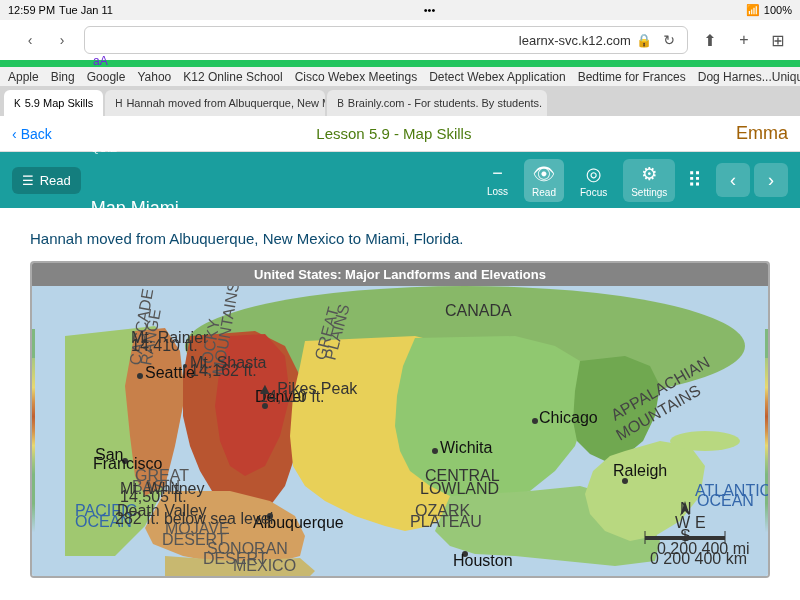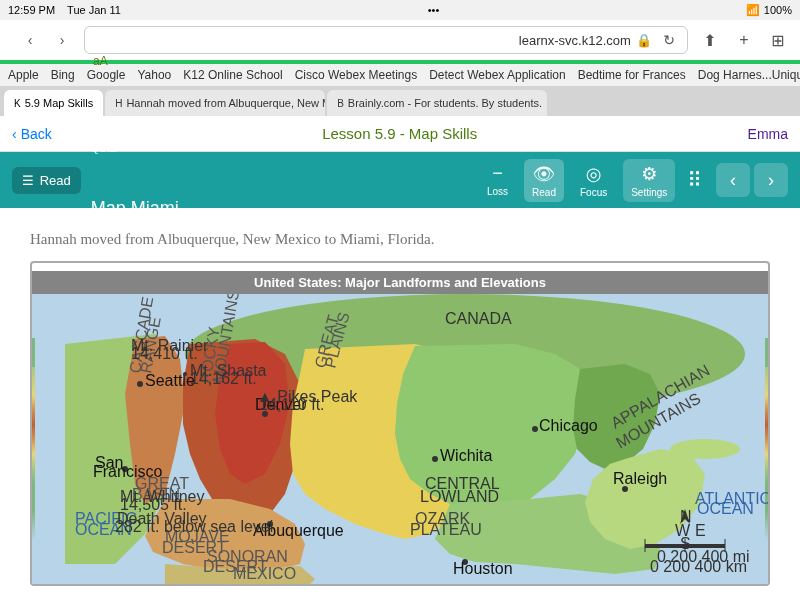--- a/index.html
+++ b/index.html
@@ -9,21 +9,21 @@
     .status-bar {
       height: 20px;
       background: #f1f1f1;
       display: flex;
       align-items: center;
       justify-content: space-between;
       padding: 0 8px;
       font-size: 11px;
       color: #000;
     }
-    .status-left { display: flex; gap: 12px; align-items: center; }
+    .status-left { display: flex; gap: 4px; align-items: center; }
     .status-right { display: flex; gap: 4px; align-items: center; font-size: 11px; }
     .nav-bar {
       height: 40px;
       display: flex;
       align-items: center;
       padding: 0 8px;
       gap: 8px;
     }
     .window-controls { display: flex; gap: 4px; }
     .nav-buttons { display: flex; gap: 4px; }
@@ -61,21 +61,21 @@
     }
 
     
     .bookmarks-bar {
       height: 26px;
       background: #f1f1f1;
       display: flex;
       align-items: center;
       padding: 0 8px;
       gap: 12px;
-      border-top: 4px solid #22c55e;
+      border-top: 7px solid #22c55e;
       font-size: 12px;
       color: #333;
       overflow: hidden;
     }
     .bookmark-item {
       cursor: pointer;
       white-space: nowrap;
       color: #333;
     }
 
@@ -126,22 +126,22 @@
       cursor: pointer;
       border: none; background: none;
     }
     .lesson-title {
       font-size: 15px;
       color: #4d7c0f;
       flex: 1;
       text-align: center;
     }
     .user-name {
-      font-size: 14px;
-      color: #4c1d95;
+      font-size: 18px;
+      color: #a16207;
     }
 
     
     .quiz-toolbar {
       height: 56px;
       background: #1a9e9e;
       display: flex;
       align-items: center;
       padding: 0 12px;
       gap: 10px;
@@ -218,40 +218,38 @@
 
     
     .content-area {
       padding: 20px 30px;
       background: #fff;
       overflow-y: auto;
       height: calc(600px - 20px - 40px - 26px - 30px - 36px - 56px);
     }
     .question-text {
       font-size: 15px;
-      color: #737373;
+      color: #0c4a6e;
       line-height: 1.5;
       margin-bottom: 10px;
-      font-family: Liberation Serif, serif;
     }
     .question-text strong { font-weight: 700; }
     .map-container {
       border: 2px solid #aaa;
       border-radius: 4px;
       overflow: hidden;
       margin-top: 8px;
     }
     .map-title-bar {
       background: rgba(80,80,80,0.7);
       color: #fff;
       text-align: center;
       font-size: 13px;
       font-weight: 600;
       padding: 4px 0;
-      margin-top: 8px;
     }
     .map-image {
       width: 100%;
       height: 290px;
       position: relative;
       background: linear-gradient(
         to bottom,
         #b8d4e8 0%,
         #b8d4e8 15%,
         #7fb87f 15%,
@@ -293,21 +291,21 @@
 </div>
 
 <div class="nav-bar">
   <div class="window-controls">
   </div>
   <div class="nav-buttons">
     <button class="nav-btn">‹</button>
     <button class="nav-btn">›</button>
   </div>
   <div class="address-bar">
-    <span style="color:#4d7c0f;font-size:12px;margin-top:42px;">aA</span>
+    <span style="color:#6d28d9;font-size:12px;margin-top:42px;">aA</span>
     <span class="address-text">learnx-svc.k12.com</span>
     <span>🔒</span>
     <button class="nav-btn" style="width:20px;height:20px;">↻</button>
   </div>
   <div class="toolbar-right">
     <button class="toolbar-btn">⬆</button>
     <button class="toolbar-btn">+</button>
     <button class="toolbar-btn">⊞</button>
   </div>
 </div>

